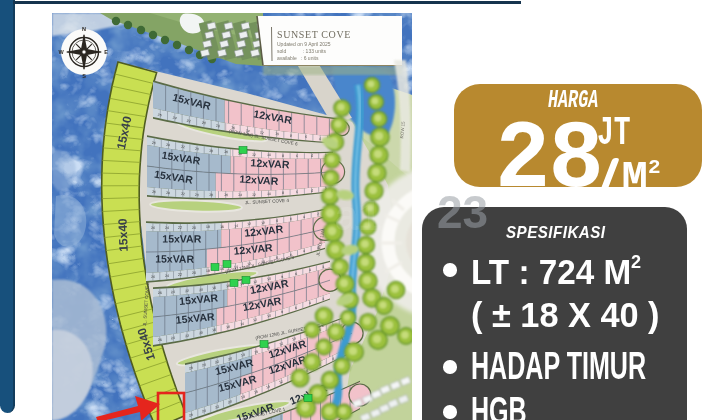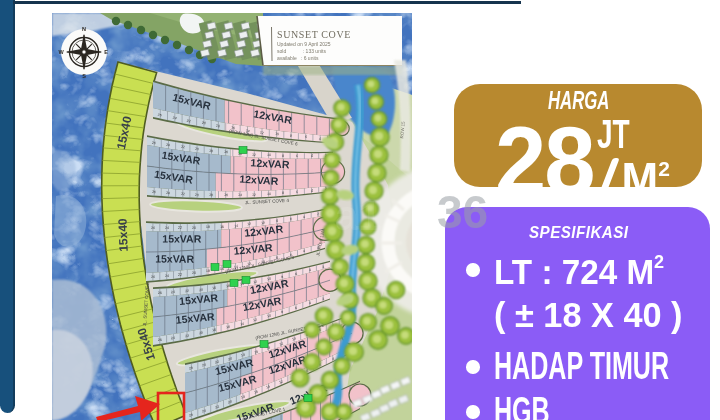--- a/index.html
+++ b/index.html
@@ -534,45 +534,45 @@
 <text x="84" y="78" font-size="5.5" font-weight="bold" fill="#2a2620" text-anchor="middle">S</text>
 <text x="61" y="54" font-size="5.5" font-weight="bold" fill="#2a2620" text-anchor="middle">W</text>
 <text x="106" y="54" font-size="5.5" font-weight="bold" fill="#2a2620" text-anchor="middle">E</text>
           </g>
 
 <text x="335" y="230" font-size="42" font-weight="bold" fill="#ffffff" opacity="0.10">a1</text>
 </g>
       </svg>
 </div>
 
-<div style="position:absolute;left:453.5px;top:84px;width:248.5px;height:103px;background:#b8892f;border-radius:26px;">
+<div style="position:absolute;left:453.5px;top:84px;width:248.5px;height:103px;background:#b8892f;border-radius:26px;font-family:Liberation Mono, monospace;">
 
   <div class="sx" style="left:94px;top:2px;font-style:italic;font-size:25px;transform:scaleX(0.67);">HARGA</div>
 
   <div class="sx" style="left:41px;top:28px;font-size:97px;letter-spacing:-2px;line-height:1;transform:scaleX(0.95);">28</div>
 
   <div class="sx" style="left:143px;top:30px;font-size:40px;line-height:1;transform:scaleX(0.70);">JT</div>
 
   <div style="position:absolute;left:152px;top:74px;width:7px;height:35px;background:#fff;transform:skewX(-21deg);border-radius:3px;"></div>
 
   <div class="sx" style="left:168px;top:73px;font-size:44px;line-height:1;">M<span style="font-size:21px;vertical-align:18px;">2</span></div>
 </div>
 
-<div style="position:absolute;left:445px;top:207px;width:264.5px;height:213px;background:#8b5cf6;border-radius:22px 22px 0 0;color:#fff;">
+<div style="position:absolute;left:422px;top:207px;width:264.5px;height:213px;background:#404040;border-radius:22px 22px 0 0;color:#fff;">
 
   <div class="sx" style="left:84px;top:16px;font-style:italic;font-size:16.5px;letter-spacing:0.5px;transform:scaleX(0.92);">SPESIFIKASI</div>
 
   <div style="position:absolute;left:21px;top:56px;width:13.5px;height:13.5px;border-radius:50%;background:#fff;"></div>
 
   <div class="sx" style="left:49px;top:45px;font-size:35px;line-height:1;transform:scaleX(0.95);">LT : 724 M<span style="font-size:19px;vertical-align:16px;">2</span></div>
 
   <div class="sx" style="left:49px;top:90px;font-size:35px;line-height:1;transform:scaleX(0.98);">( ± 18 X 40 )</div>
 
   <div style="position:absolute;left:21px;top:153px;width:13.5px;height:13.5px;border-radius:50%;background:#fff;"></div>
 
   <div class="sx" style="left:49px;top:140px;font-size:38px;line-height:1;transform:scaleX(0.66);">HADAP TIMUR</div>
 
   <div style="position:absolute;left:21px;top:198px;width:13.5px;height:13.5px;border-radius:50%;background:#fff;"></div>
 
   <div class="sx" style="left:49px;top:185px;font-size:38px;line-height:1;transform:scaleX(0.66);">HGB</div>
 </div>
 
-<div style="position:absolute;left:437px;top:185px;font-size:46px;font-weight:bold;color:#9aa0a6;opacity:0.55;">36</div>
+<div style="position:absolute;left:437px;top:185px;font-size:46px;font-weight:bold;color:#9aa0a6;opacity:0.55;">23</div>
 </div>
 </body></html>

